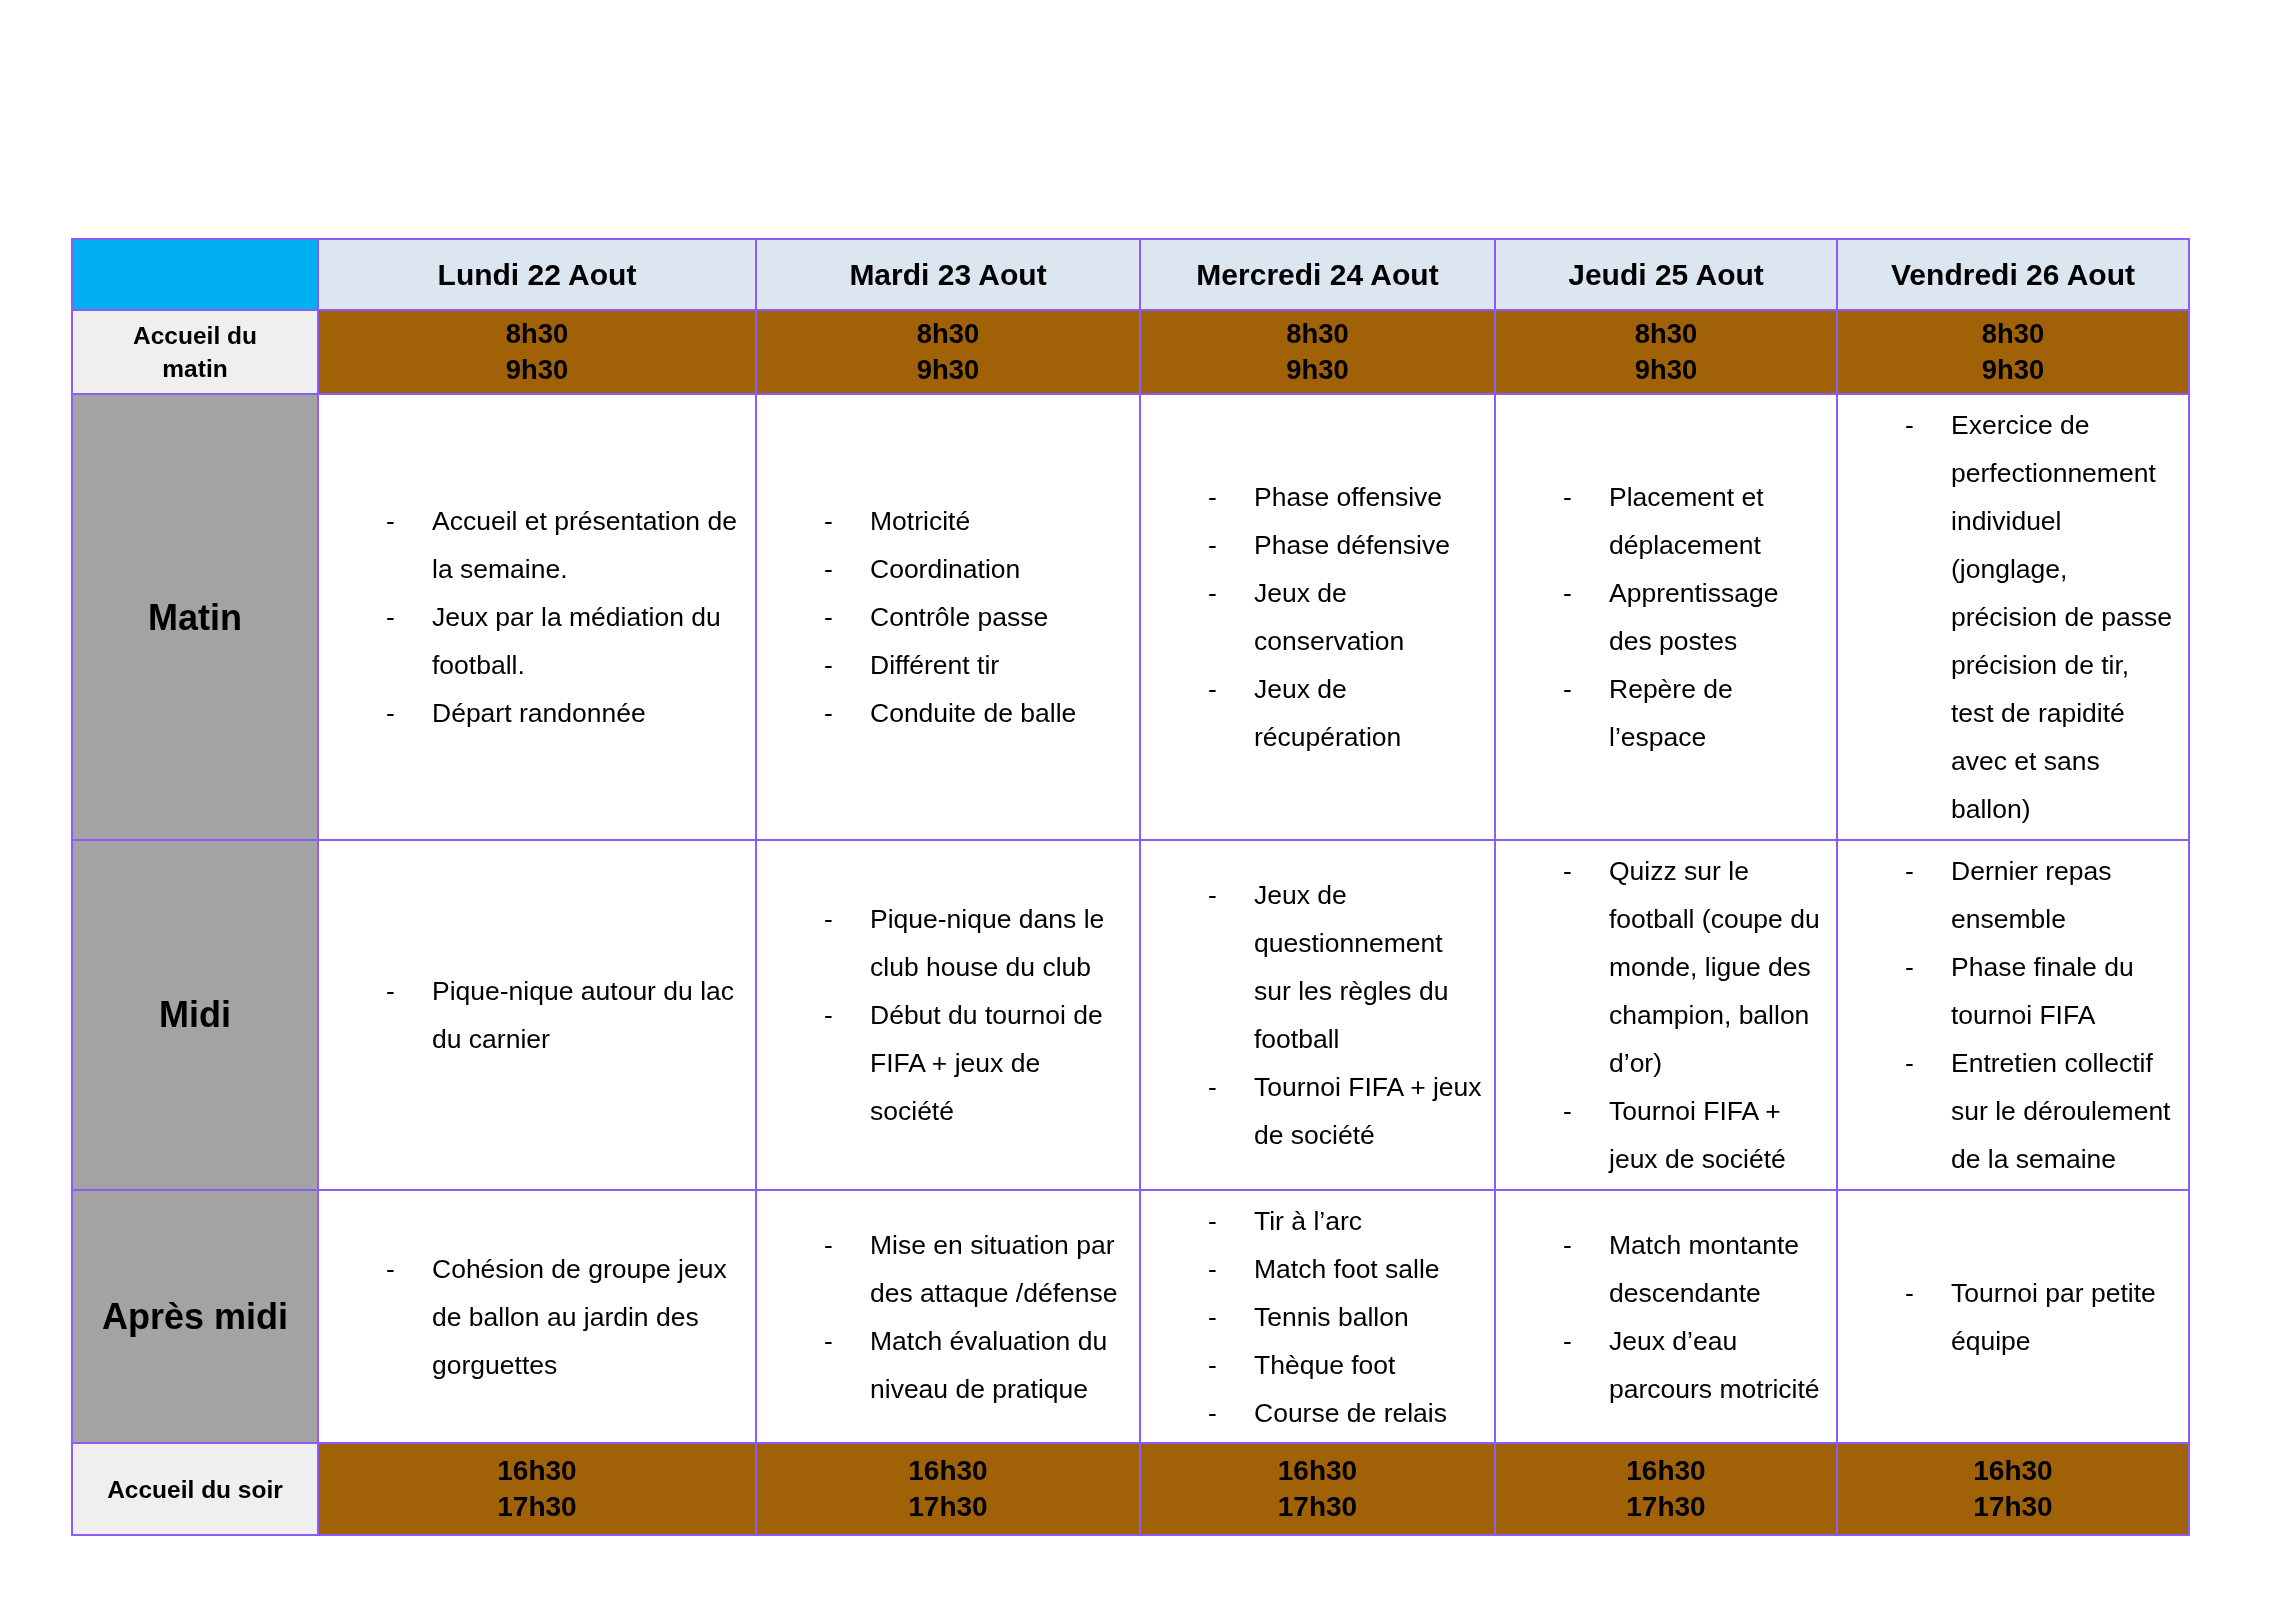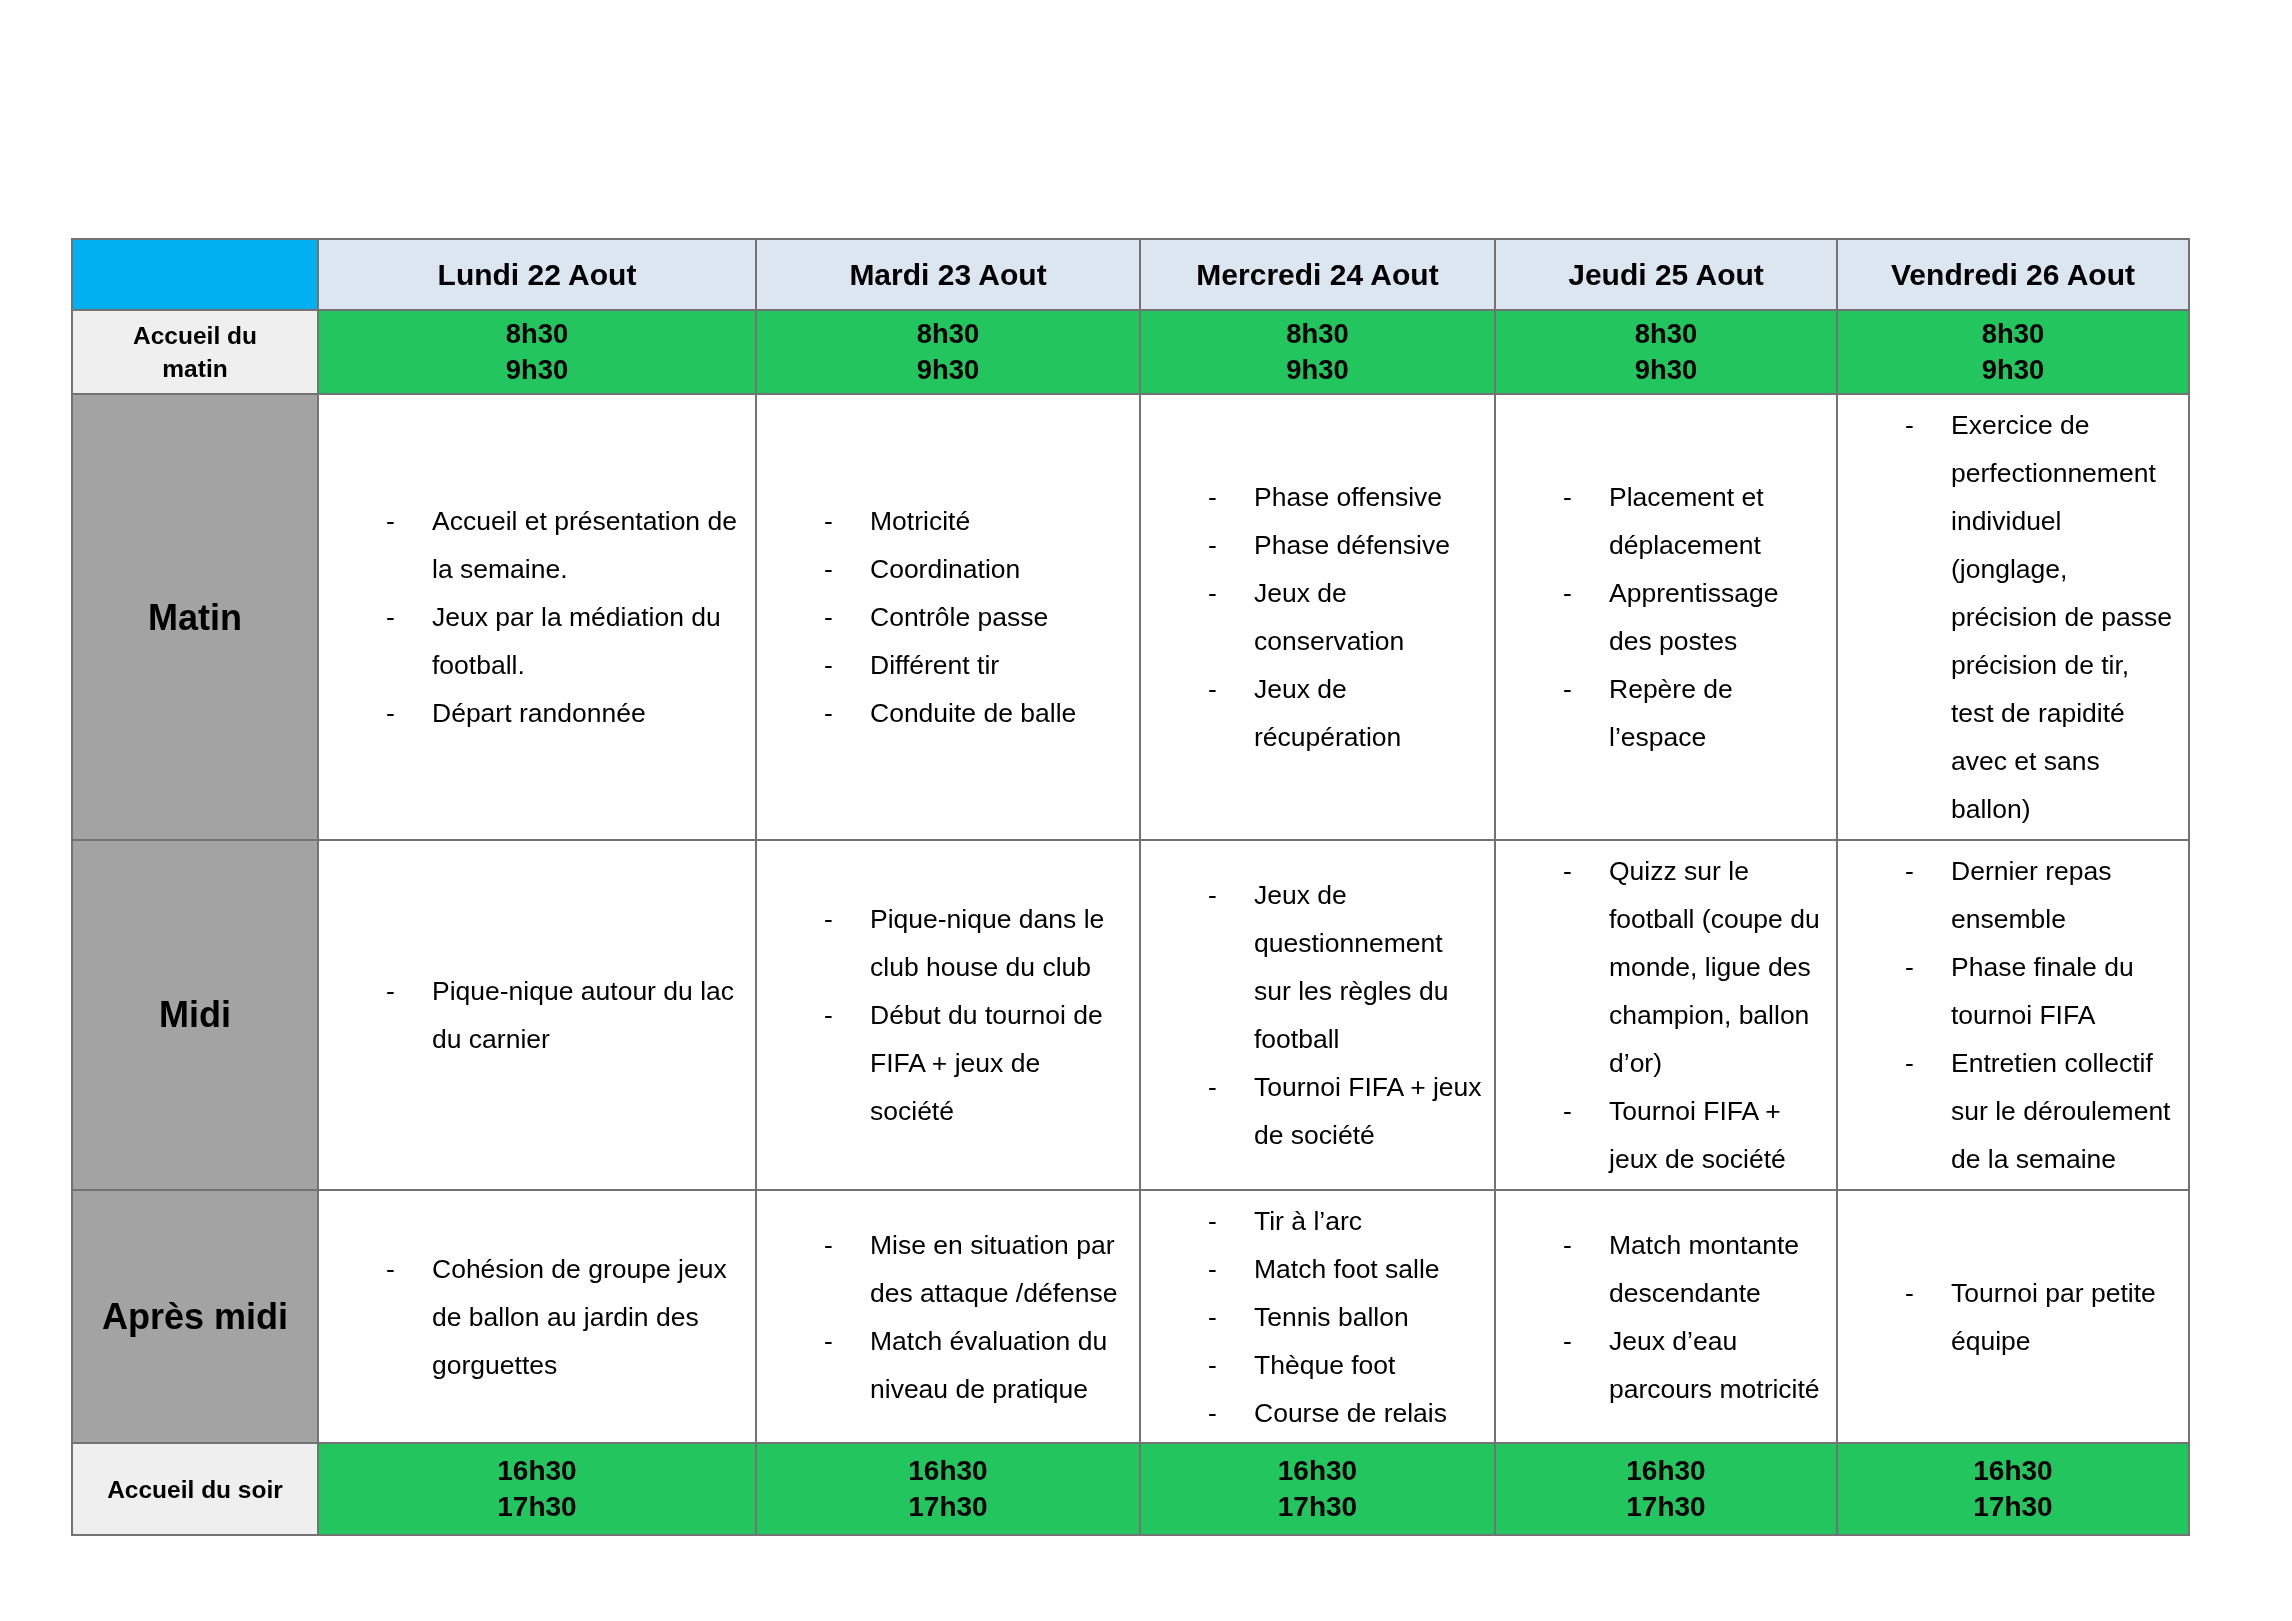--- a/index.html
+++ b/index.html
@@ -17,37 +17,37 @@
     width: 2117px;
     border: 2.9px solid #000000;
   }
   col.c0 { width: 246px; }
   col.c1 { width: 438px; }
   col.c2 { width: 384px; }
   col.c3 { width: 355px; }
   col.c4 { width: 342px; }
   col.c5 { width: 352px; }
   th, td {
-    border: 2px solid #737373;
+    border: 2px solid #8b5cf6;
     vertical-align: middle;
     padding: 0;
     overflow: hidden;
   }
   thead tr { height: 71px; }
   thead th {
     background: #dce6f1;
     font-size: 30px;
     font-weight: bold;
     text-align: center;
     border-bottom-width: 2.9px;
   }
   thead th.corner { background: #00b0f0; }
 
   tr.time th, tr.time td {
-    background: #22c55e;
+    background: #a16207;
     border-top-width: 2.9px;
     border-bottom-width: 2.9px;
   }
   .row-label { text-align: center; font-weight: bold; background: #a3a3a3; }
   .big-label { font-size: 36px; line-height: 1.25; padding: 0 17.6px; }
   .small-label { font-size: 24.5px; line-height: 1.35; padding: 8px 29px; }
   tr.time .row-label { background: #efefef; }
 
   td.time-cell { text-align: center; }
   .time { font-weight: bold; line-height: 1.32; }

